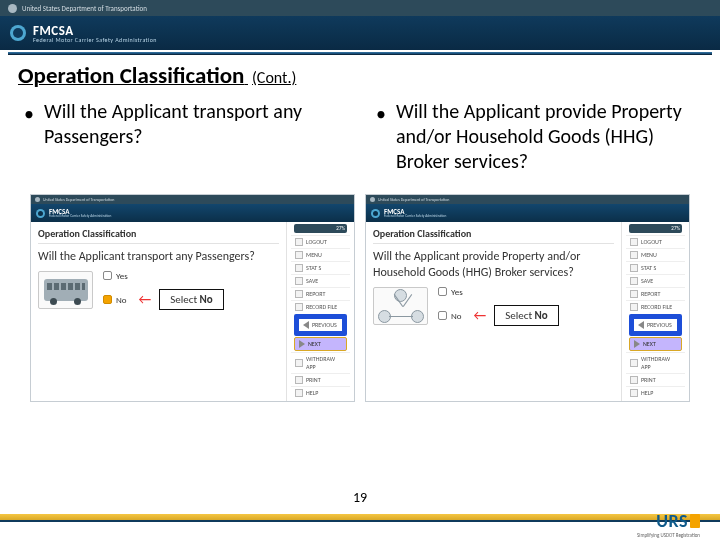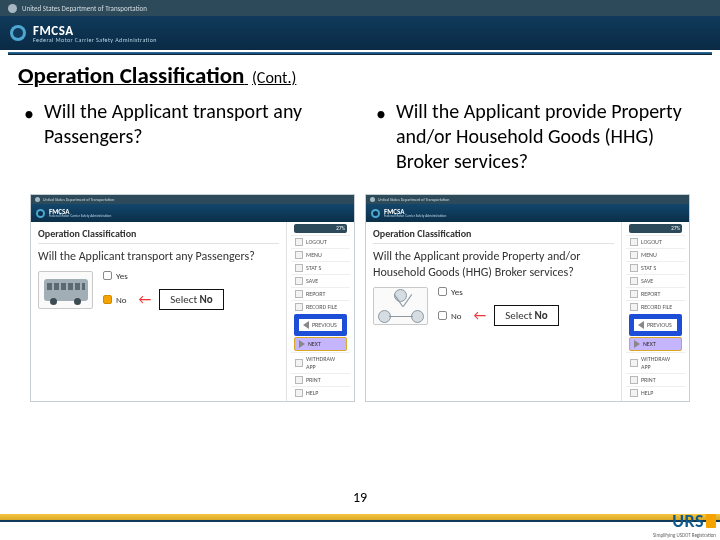--- a/index.html
+++ b/index.html
@@ -90,21 +90,21 @@
   .pct { background:#2d4a5a; height:9px; margin:0 3px 2px; border-radius:2px; text-align:right; color:#fff; font-size:5px; padding-right:2px; line-height:9px;}
   .sitem { display:flex; align-items:center; gap:3px; padding:2px 4px; font-size:6px; color:#555; border-top:1px solid #eee;}
   .sitem.next { background:#c4b5fd; color:#333; border:1px solid #d9a826; margin:1px 3px; border-radius:2px;}
   .sitem.prev { border:5px solid #1d4ed8; margin:1px 3px; border-radius:2px;}
   .sico { width:8px;height:8px;border:1px solid #b8b8b8;background:#f3f3f3;}
   .sico.tri{clip-path:polygon(0 0,100% 50%,0 100%);background:#888;border:none;width:6px;height:8px;}
   
   .footer-band { position:absolute; left:0; right:0; bottom:18px; height:8px;
     background:linear-gradient(#f5c642,#d9a826); border-bottom:2px solid #0f3a5c; }
   .page-num { position:absolute; left:0; right:0; bottom:34px; text-align:center; font-size:14px; }
-  .urs-logo { position:absolute; right:4px; bottom:2px; text-align:right; }
+  .urs-logo { position:absolute; right:20px; bottom:2px; text-align:right; }
   .urs-logo .urs { font-weight:800; color:#0f5a8a; font-size:18px; letter-spacing:.5px;}
   .urs-logo .urs .box{display:inline-block;width:10px;height:14px;background:#f4a300;margin-left:2px;border-radius:1px;vertical-align:-1px;}
   .urs-logo .tag { font-size:5px; color:#666; }
 </style>
 </head>
 <body>
 
 <div class="usdot-strip">
   <span class="seal"></span>
   <span>United States Department of Transportation</span>

